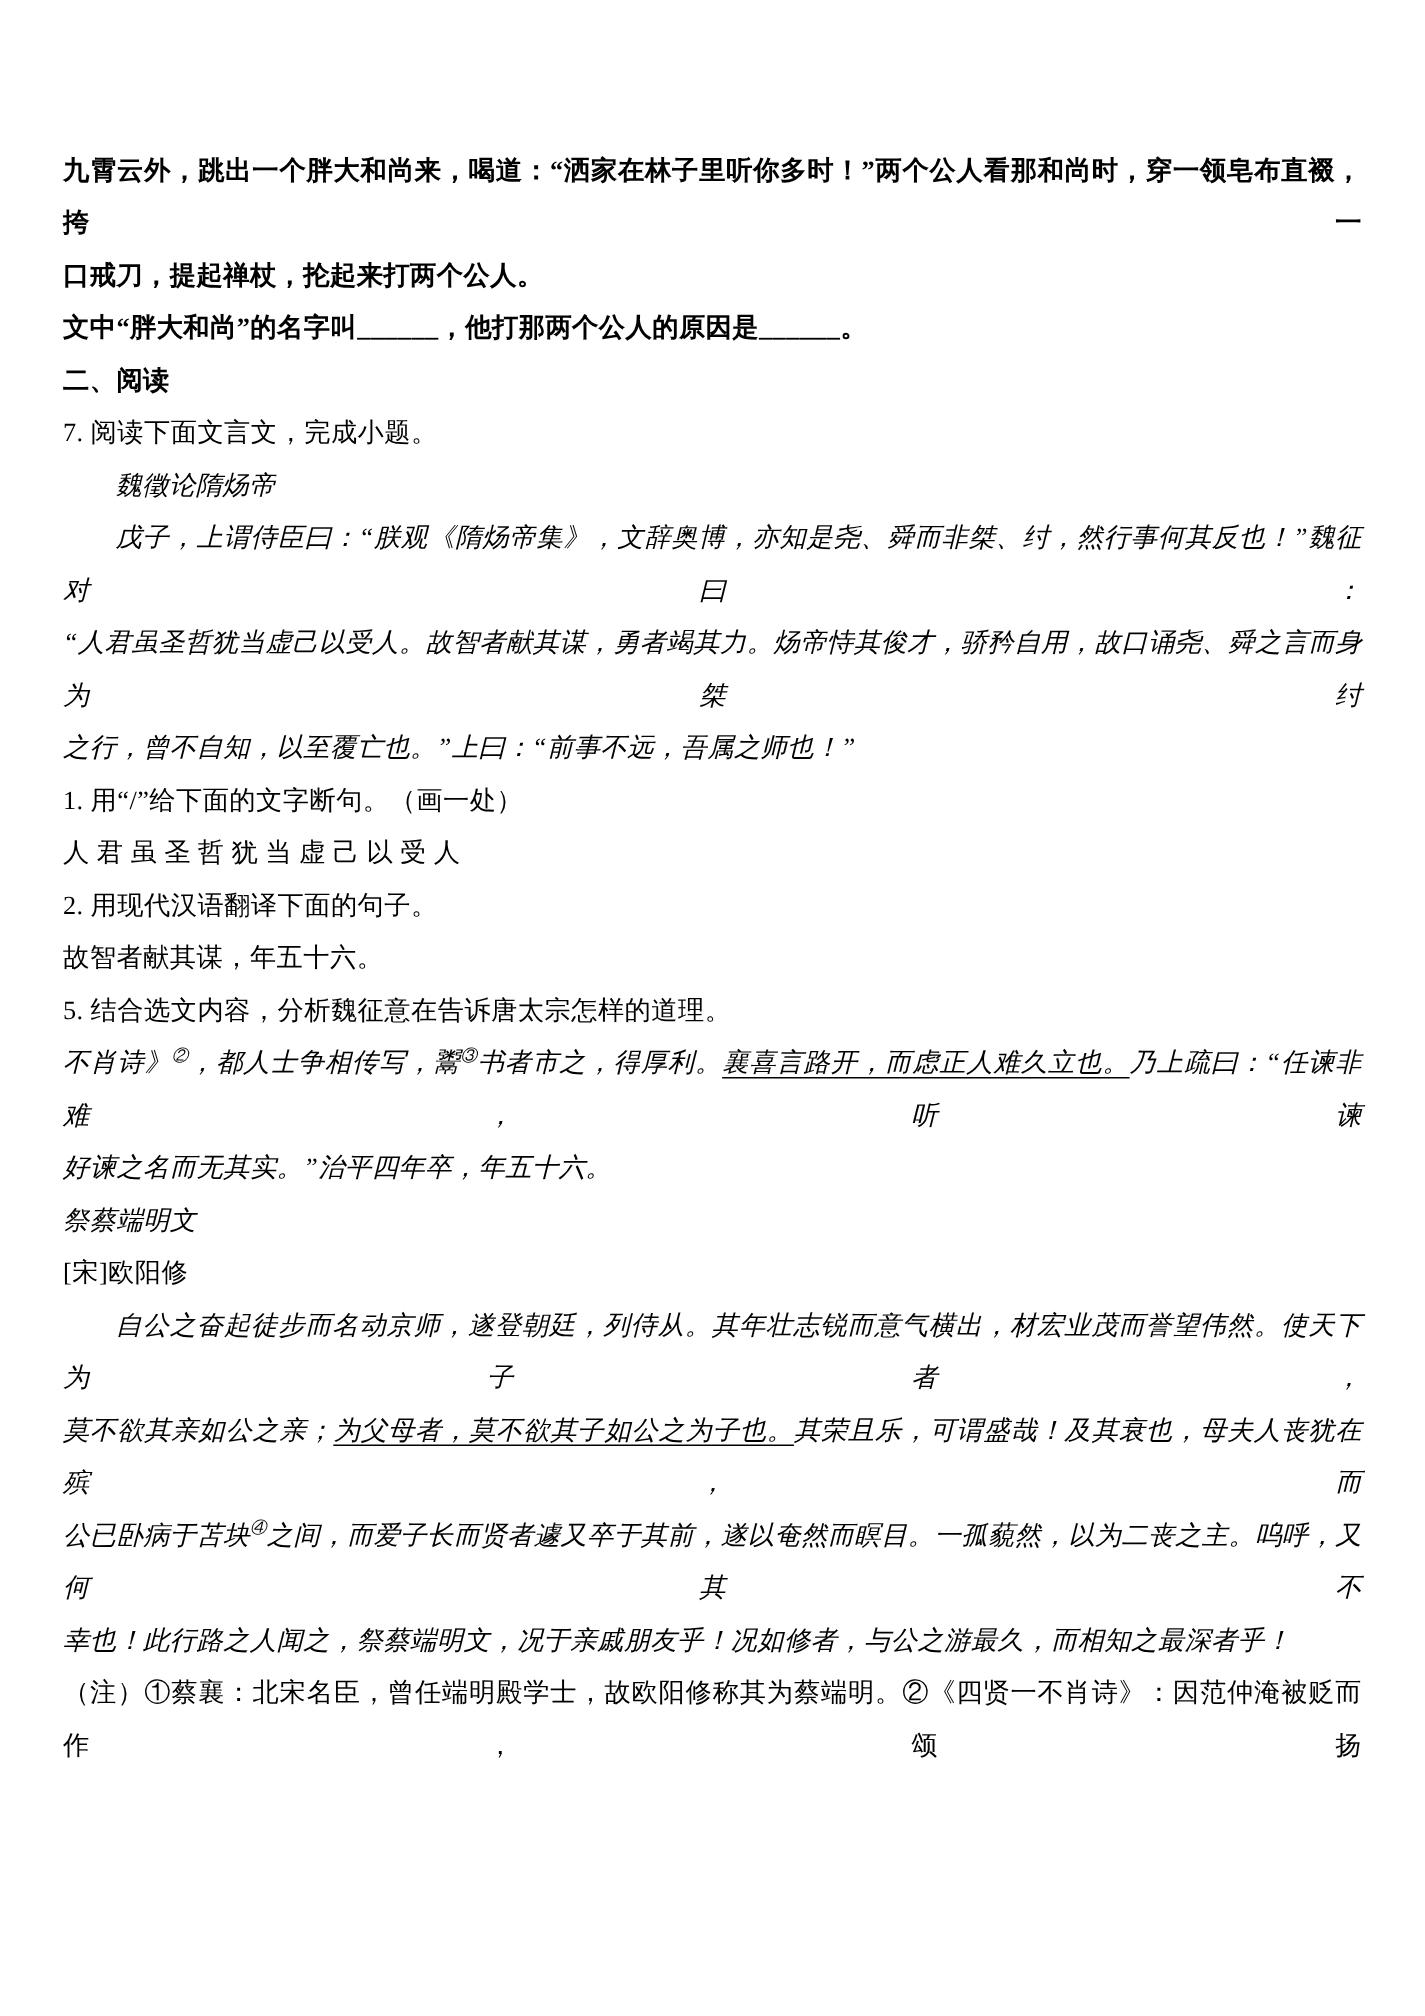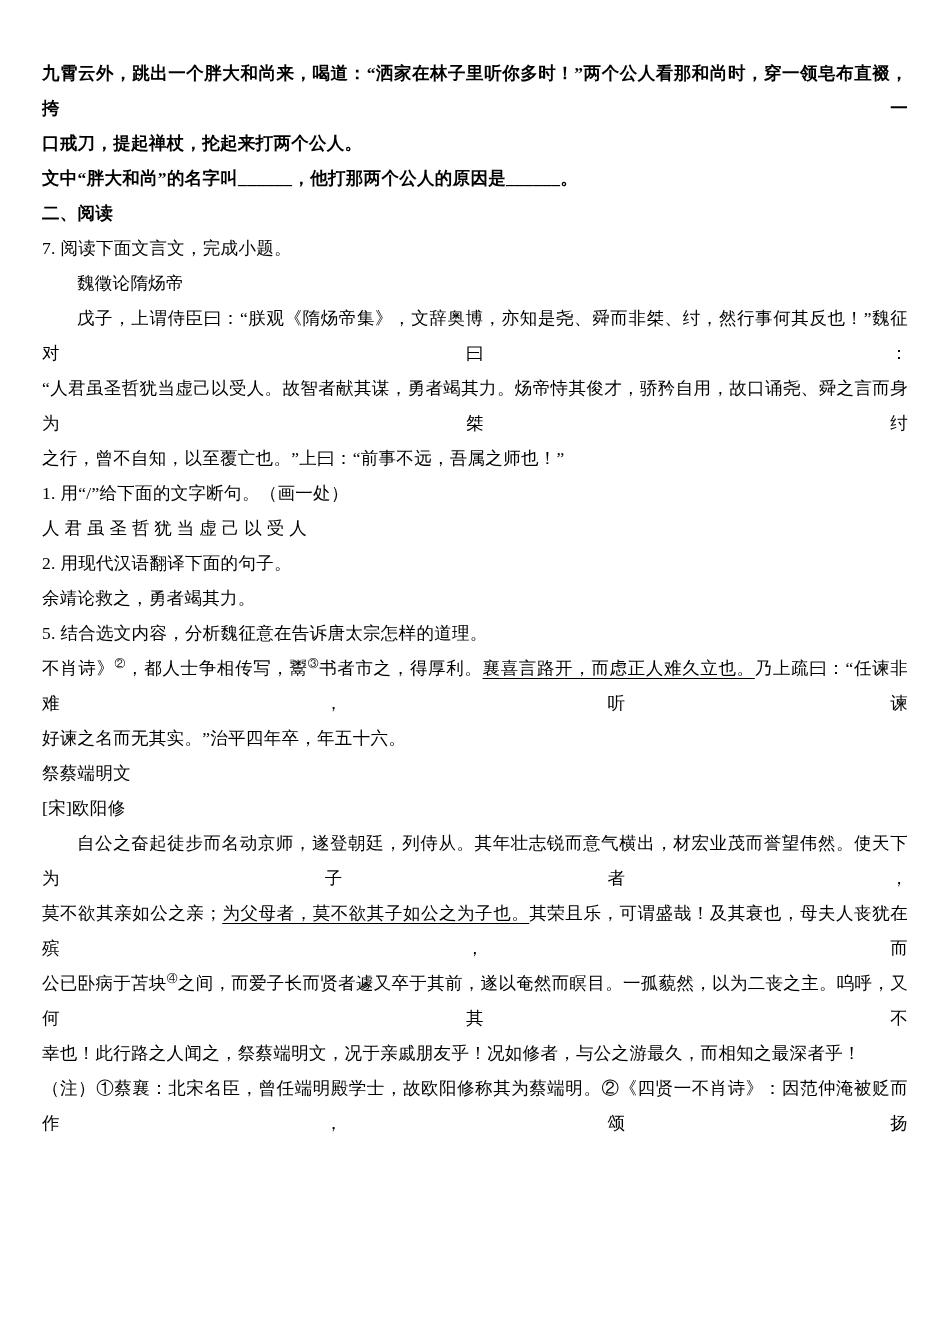--- a/index.html
+++ b/index.html
@@ -5,32 +5,32 @@
   html,body{margin:0;padding:0;background:#ffffff;}
   body{
     width:950px;height:1344px;
     font-family:"Liberation Serif","DejaVu Serif",serif;
     color:#000000;
     overflow:hidden;
   }
   .page{
     box-sizing:border-box;
     width:950px;height:1344px;
-    padding:56px 42px 0 42px;
+    padding:96px 42px 0 42px;
     background:#ffffff;
   }
   .line{
     font-size:17.5px;
     line-height:35px;
     white-space:pre-wrap;
     letter-spacing:0.3px;
   }
   .bold{font-weight:bold;}
   
-  .kai{}
+  .kai{font-style:italic;}
   .j{text-align:justify;text-align-last:justify;}
   .indent{text-indent:2em;}
   .u{text-decoration:underline;text-underline-offset:4px;}
   sup{font-size:0.62em;line-height:0;vertical-align:super;}
 </style>
 </head>
 <body>
 
 <div class="page">
   <div>
@@ -39,21 +39,21 @@
       <div class="line bold"><span>文中“胖大和尚”的名字叫______，他打那两个公人的原因是______。</span></div>
       <div class="line bold"><span>二、阅读</span></div>
       <div class="line"><span>7. 阅读下面文言文，完成小题。</span></div>
       <div class="line kai indent"><span>魏徵论隋炀帝</span></div>
       <div class="line kai j indent"><span>戊子，上谓侍臣曰：“朕观《隋炀帝集》，文辞奥博，亦知是尧、舜而非桀、纣，然行事何其反也！”魏征对曰：</span></div>
       <div class="line kai j"><span>“人君虽圣哲犹当虚己以受人。故智者献其谋，勇者竭其力。炀帝恃其俊才，骄矜自用，故口诵尧、舜之言而身为桀纣</span></div>
       <div class="line kai"><span>之行，曾不自知，以至覆亡也。”上曰：“前事不远，吾属之师也！”</span></div>
       <div class="line"><span>1. 用“/”给下面的文字断句。（画一处）</span></div>
       <div class="line"><span>人 君 虽 圣 哲 犹 当 虚 己 以 受 人</span></div>
       <div class="line"><span>2. 用现代汉语翻译下面的句子。</span></div>
-      <div class="line"><span>余靖论救之，勇者竭其力。</span></div>
+      <div class="line"><span>故智者献其谋，年五十六。</span></div>
       <div class="line"><span>5. 结合选文内容，分析魏征意在告诉唐太宗怎样的道理。</span></div>
       <div class="line kai j"><span>不肖诗》</span><sup>②</sup><span>，都人士争相传写，鬻</span><sup>③</sup><span>书者市之，得厚利。</span><span class="u">襄喜言路开，而虑正人难久立也。</span><span>乃上疏曰：“任谏非难，听谏</span></div>
       <div class="line kai"><span>好谏之名而无其实。”治平四年卒，年五十六。</span></div>
       <div class="line kai"><span>祭蔡端明文</span></div>
       <div class="line"><span>[宋]欧阳修</span></div>
       <div class="line kai j indent"><span>自公之奋起徒步而名动京师，遂登朝廷，列侍从。其年壮志锐而意气横出，材宏业茂而誉望伟然。使天下为子者，</span></div>
       <div class="line kai j"><span>莫不欲其亲如公之亲；</span><span class="u">为父母者，莫不欲其子如公之为子也。</span><span>其荣且乐，可谓盛哉！及其衰也，母夫人丧犹在殡，而</span></div>
       <div class="line kai j"><span>公已卧病于苫块</span><sup>④</sup><span>之间，而爱子长而贤者遽又卒于其前，遂以奄然而瞑目。一孤藐然，以为二丧之主。呜呼，又何其不</span></div>
       <div class="line kai"><span>幸也！此行路之人闻之，祭蔡端明文，况于亲戚朋友乎！况如修者，与公之游最久，而相知之最深者乎！</span></div>
       <div class="line j"><span>（注）①蔡襄：北宋名臣，曾任端明殿学士，故欧阳修称其为蔡端明。②《四贤一不肖诗》：因范仲淹被贬而作，颂扬</span></div>

